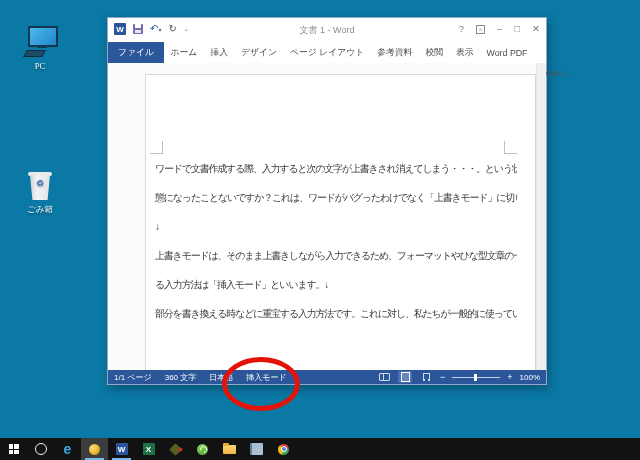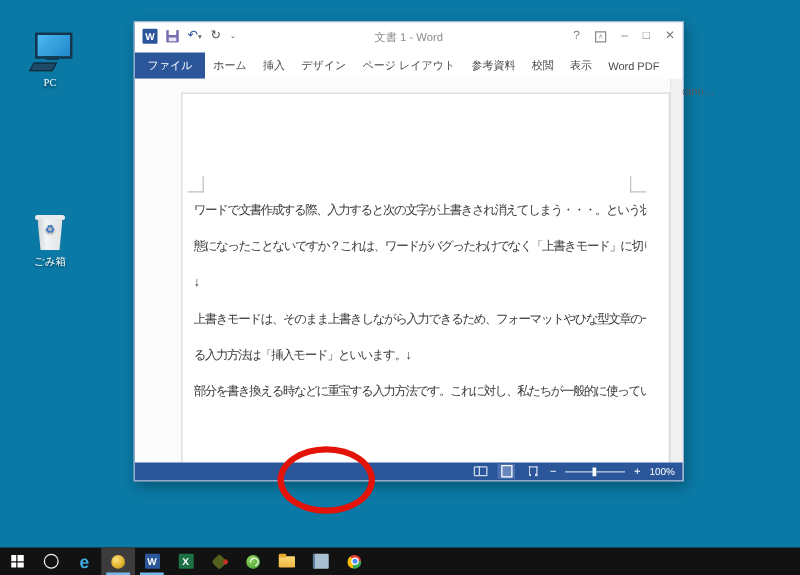--- a/index.html
+++ b/index.html
@@ -176,20 +176,26 @@
         <div class="dline">態になったことないですか？これは、ワードがバグったわけでなく「上書きモード」に切り</div>
         <div class="dline">↓</div>
         <div class="dline">上書きモードは、そのまま上書きしながら入力できるため、フォーマットやひな型文章の一</div>
         <div class="dline">る入力方法は「挿入モード」といいます。↓</div>
         <div class="dline">部分を書き換える時などに重宝する入力方法です。これに対し、私たちが一般的に使ってい</div>
       </div>
     </div>
   </div>
 
   <div class="statusbar">
+    <div class="sb-left">
+      <span>1/1 ページ</span>
+      <span>360 文字</span>
+      <span>日本語</span>
+      <span>挿入モード</span>
+    </div>
     <div class="sb-right">
       <span class="vbtn">
           <span class="ic-read"></span>
         </span>
       <span class="vbtn active">
           <span class="ic-page"></span>
         </span>
       <span class="vbtn">
           <span class="ic-web"></span>
         </span>

